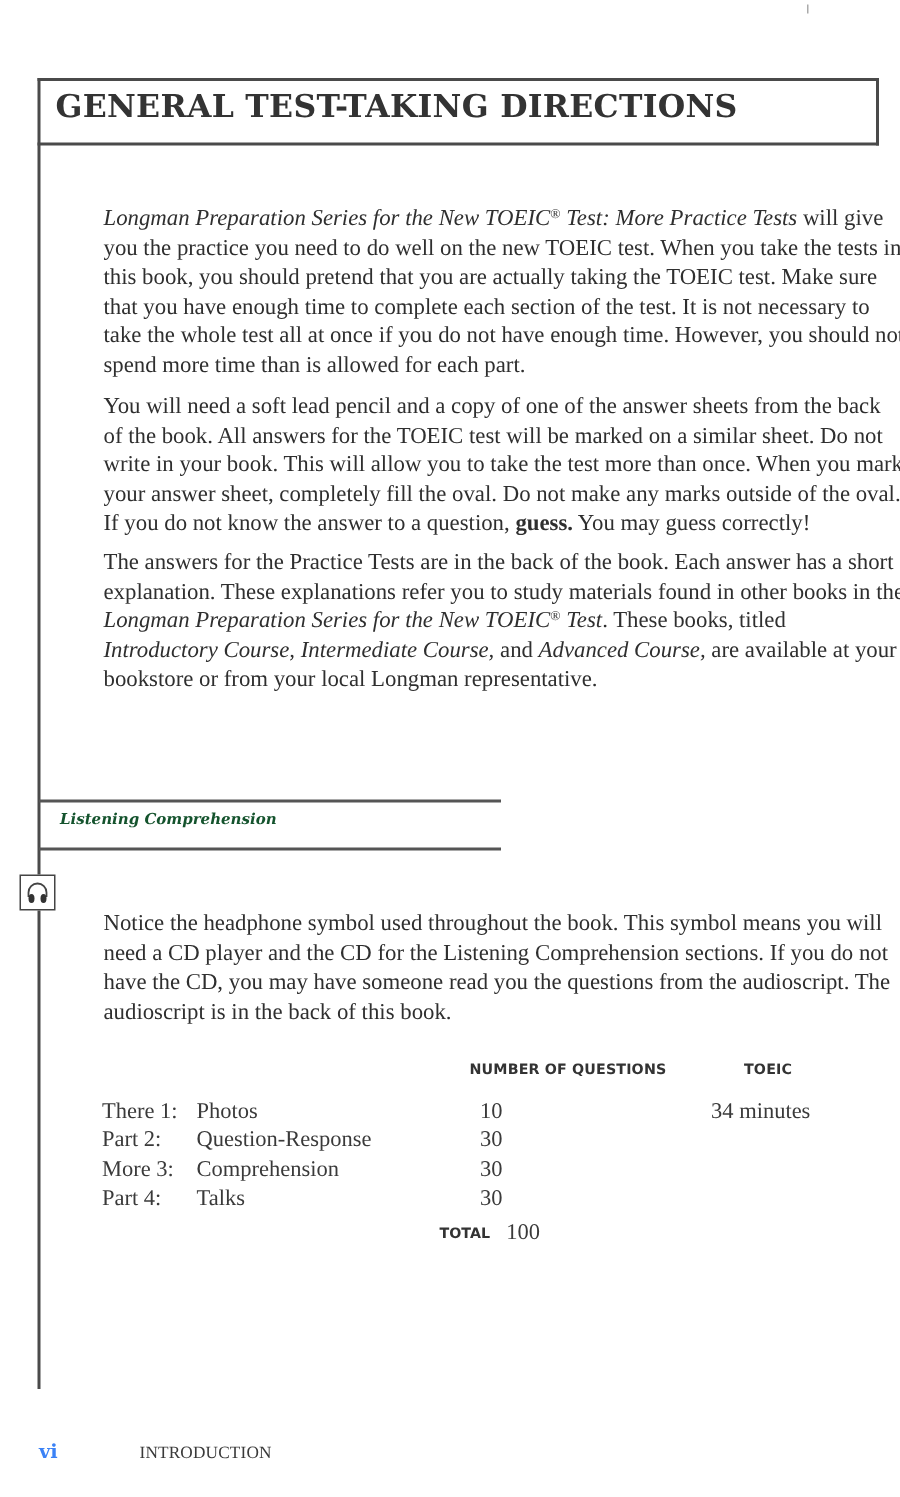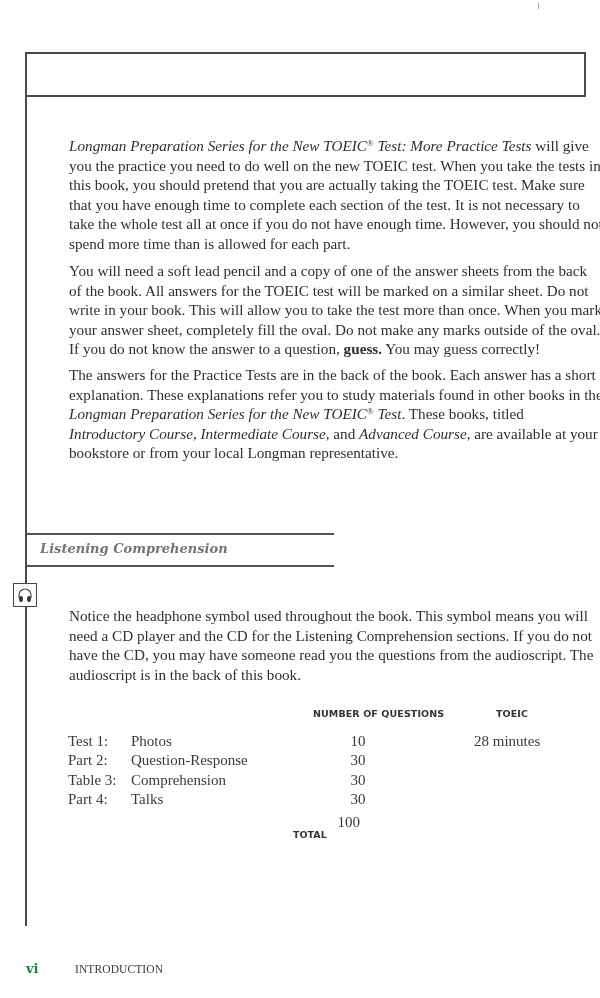--- a/index.html
+++ b/index.html
@@ -23,61 +23,62 @@
   .p1 { top: 120px; }
   .p2 { top: 245px; }
   .p3 { top: 349px; }
   .p4 { top: 455px; }
 
   .hline { position: absolute; left: 26px; width: 308px; height: 1.5px; background: #555; }
   .h1 { top: 533px; }
   .h2 { top: 565px; }
   .section-heading { position: absolute; left: 40px; top: 541px; margin: 0;
                      font-family: "DejaVu Serif", serif; font-style: italic; font-weight: bold;
-                     font-size: 13px; color: #737373; }
+                     font-size: 10px; color: #14532d; }
 
   .headphone-box { position: absolute; left: 13px; top: 583px; width: 22px; height: 22px;
                    border: 1.5px solid #444; background: #fff; }
   .headphone-box svg { position: absolute; left: 2px; top: 2px; }
 
   .p5 { top: 590px; }
   .p6 { top: 675px; }
 
   .tbl-head { position: absolute; top: 708px; font-family: "DejaVu Sans", sans-serif;
               font-weight: bold; font-size: 9.5px; color: #333; letter-spacing: 0.1px; }
   .th-num { left: 313px; }
   .th-time { left: 496px; }
 
   .row { position: absolute; left: 0; width: 600px; height: 20px;
          font-family: "Liberation Serif", serif; font-size: 15px; color: #3a3a3a; }
   .row .part { position: absolute; left: 68px; }
   .row .name { position: absolute; left: 131px; }
-  .row .count { position: absolute; left: 338px; width: 40px; text-align: center; }
+  .row .count { position: absolute; left: 320px; width: 40px; text-align: left; }
   .row .time { position: absolute; left: 474px; }
   .r1 { top: 733px; } .r2 { top: 752px; } .r3 { top: 772px; } .r4 { top: 791px; }
 
   .total { position: absolute; top: 814px; left: 0; width: 600px; }
-  .total .lbl { position: absolute; left: 293px; top: 15px; font-family: "DejaVu Sans", sans-serif;
+  .total .lbl { position: absolute; left: 293px; top: 3px; font-family: "DejaVu Sans", sans-serif;
                 font-weight: bold; font-size: 9.5px; color: #333; }
   .total .val { position: absolute; left: 320px; width: 40px; text-align: right;
                 font-family: "Liberation Serif", serif; font-size: 15px; color: #3a3a3a; }
 
   .footer-page { position: absolute; left: 26px; top: 961px; font-family: "DejaVu Serif", serif;
-                 font-weight: bold; font-size: 13px; color: #15803d; }
-  .footer-label { position: absolute; left: 75px; top: 963px; font-family: "Liberation Serif", serif;
+                 font-weight: bold; font-size: 13px; color: #3b82f6; }
+  .footer-label { position: absolute; left: 93px; top: 963px; font-family: "Liberation Serif", serif;
                   font-size: 11.5px; color: #3a3a3a; letter-spacing: 0.1px; }
   .speck { position: absolute; left: 538px; top: 3px; width: 1px; height: 6px; background: #aaa; }
 </style>
 </head>
 <body>
 
 <div class="page">
   <div class="speck"></div>
   <div class="vline"></div>
   <div class="title-box"></div>
+  <h1 class="title">GENERAL TEST-TAKING DIRECTIONS</h1>
 
   <p class="body-text p1"><i>Longman Preparation Series for the New TOEIC</i><sup>®</sup><i> Test: More Practice Tests</i><span> will give you the practice you need to do well on the new TOEIC test. When you take the tests in this book, you should pretend that you are actually taking the TOEIC test. Make sure that you have enough time to complete each section of the test. It is not necessary to take the whole test all at once if you do not have enough time. However, you should not spend more time than is allowed for each part.</span></p>
 
   <p class="body-text p2"><span>You will need a soft lead pencil and a copy of one of the answer sheets from the back of the book. All answers for the TOEIC test will be marked on a similar sheet. Do not write in your book. This will allow you to take the test more than once. When you mark your answer sheet, completely fill the oval. Do not make any marks outside of the oval. If you do not know the answer to a question, </span><b>guess.</b><span> You may guess correctly!</span></p>
 
   <p class="body-text p3"><span>The answers for the Practice Tests are in the back of the book. Each answer has a short explanation. These explanations refer you to study materials found in other books in the </span><i>Longman Preparation Series for the New TOEIC</i><sup>®</sup><i> Test</i><span>. These books, titled </span><i>Introductory Course, Intermediate Course,</i><span> and </span><i>Advanced Course,</i><span> are available at your bookstore or from your local Longman representative.</span></p>
 
 
   <div class="hline h1"></div>
   <h2 class="section-heading">Listening Comprehension</h2>
@@ -90,33 +91,33 @@
       <ellipse cx="13" cy="13" rx="2" ry="3" fill="#333"></ellipse>
     </svg>
   </div>
 
   <p class="body-text p5">Notice the headphone symbol used throughout the book. This symbol means you will need a CD player and the CD for the Listening Comprehension sections. If you do not have the CD, you may have someone read you the questions from the audioscript. The audioscript is in the back of this book.</p>
 
   <div class="tbl-head th-num">NUMBER OF QUESTIONS</div>
   <div class="tbl-head th-time">TOEIC</div>
 
   <div class="row r1">
-    <span class="part">Test 1:</span>
+    <span class="part">There 1:</span>
     <span class="name">Photos</span>
     <span class="count">10</span>
-    <span class="time">28 minutes</span>
+    <span class="time">34 minutes</span>
   </div>
   <div class="row r2">
     <span class="part">Part 2:</span>
     <span class="name">Question-Response</span>
     <span class="count">30</span>
     <span class="time"></span>
   </div>
   <div class="row r3">
-    <span class="part">Table 3:</span>
+    <span class="part">More 3:</span>
     <span class="name">Comprehension</span>
     <span class="count">30</span>
     <span class="time"></span>
   </div>
   <div class="row r4">
     <span class="part">Part 4:</span>
     <span class="name">Talks</span>
     <span class="count">30</span>
     <span class="time"></span>
   </div>

